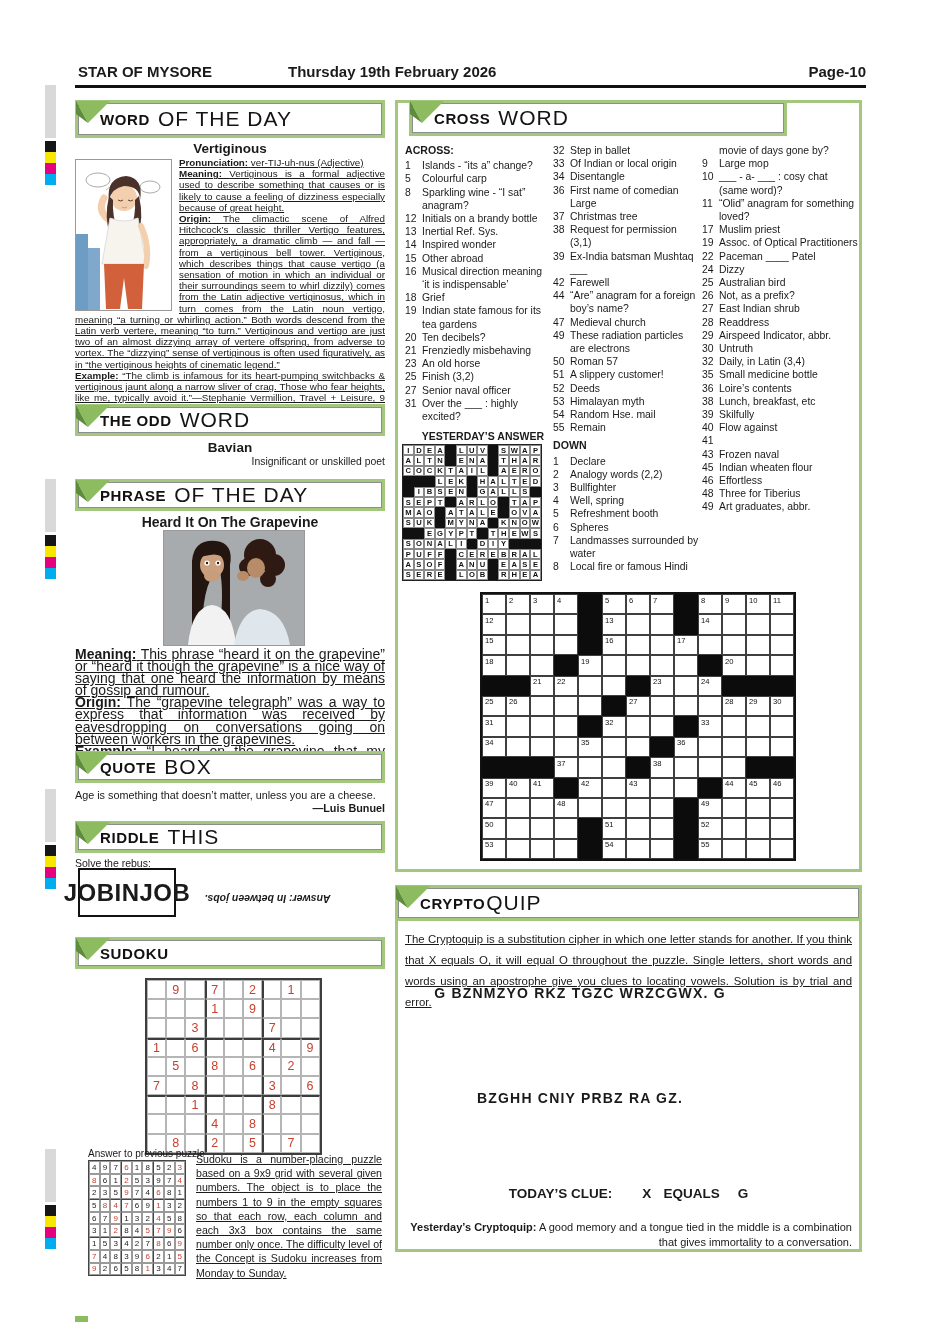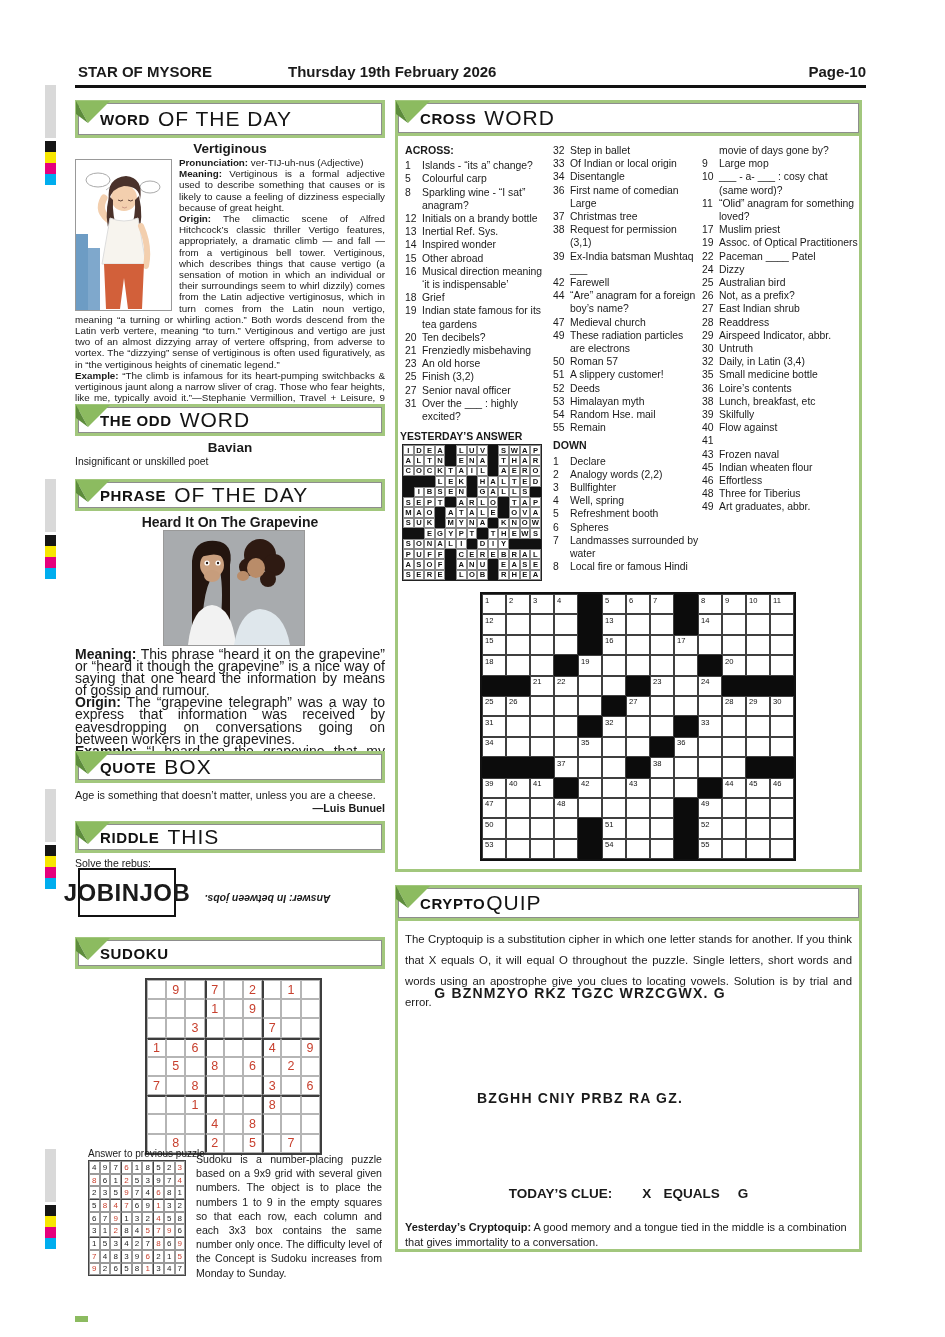--- a/index.html
+++ b/index.html
@@ -8,23 +8,23 @@
   .abs{position:absolute;}
   
   .sec-head{position:absolute;background:#fff;border:3px solid #a2c77d;
             box-shadow:inset 0 0 0 1px #8d8d8d;display:flex;align-items:center;
             padding-left:22px;box-sizing:border-box;}
   .sec-head .tri{position:absolute;top:-9px;left:-4px;}
   .hb{font-weight:bold;font-size:15px;letter-spacing:.6px;color:#111;}
   .hl{font-size:21px;margin-left:8px;letter-spacing:1px;font-weight:400;color:#141414;}
   .hl.nogap{margin-left:1px;}
   
-  .bt{font-size:9.8px;line-height:11.2px;text-align:justify;}
+  .bt{font-size:9.8px;line-height:11.2px;text-align:justify;text-decoration:underline;}
   .bt b{font-weight:bold;}
-  .center{text-align:left;}
+  .center{text-align:right;}
   .wordtitle{font-weight:bold;font-size:13.5px;text-align:center;}
   
   .regbar{position:absolute;left:45px;width:11px;display:flex;flex-direction:column;}
   .regbar i{display:block;}
   .rg{height:53px;background:#d9d9d9;margin-bottom:3px;}
   .rb{height:11px;background:#161616;}
   .ry{height:11px;background:#f7e600;}
   .rm{height:11px;background:#e5007d;}
   .rc{height:11px;background:#00adee;}
   
@@ -385,21 +385,21 @@
     <div class="ac">8</div>
     <div class="ac red">1</div>
     <div class="ac bl">3</div>
     <div class="ac">4</div>
     <div class="ac">7</div>
   </div>
 <div class="abs bt" style="left:196px;top:1152px;width:186px;font-size:10.6px;line-height:14.2px">Sudoku is a number-placing puzzle based on a 9x9 grid with several given numbers. The object is to place the numbers 1 to 9 in the empty squares so that each row, each column and each 3x3 box contains the same number only once. The difficulty level of the Concept is Sudoku increases from Monday to Sunday.</div>
 <div class="abs" style="left:75px;top:1316px;width:13px;height:6px;background:#8cbb60"></div>
 
 <div class="bigbox" style="left:395px;top:100px;width:467px;height:772px"></div>
-<div class="sec-head" style="left:395px;top:100px;width:467px;height:36px">
+<div class="sec-head" style="left:409px;top:100px;width:378px;height:36px">
   <svg class="tri" width="38" height="30" viewBox="0 0 38 30">
       <polygon points="2,7 36,7 14,29" fill="#8cbb60"></polygon>
       <polygon points="2,7 14,29 2,20" fill="#5d8c3c"></polygon>
     </svg>
   <span class="hb">CROSS</span>
   <span class="hl">WORD</span>
 </div>
 
 <div class="cluecol" style="left:405px;top:144px;width:142px">
   <div class="cluehead">ACROSS:</div>

